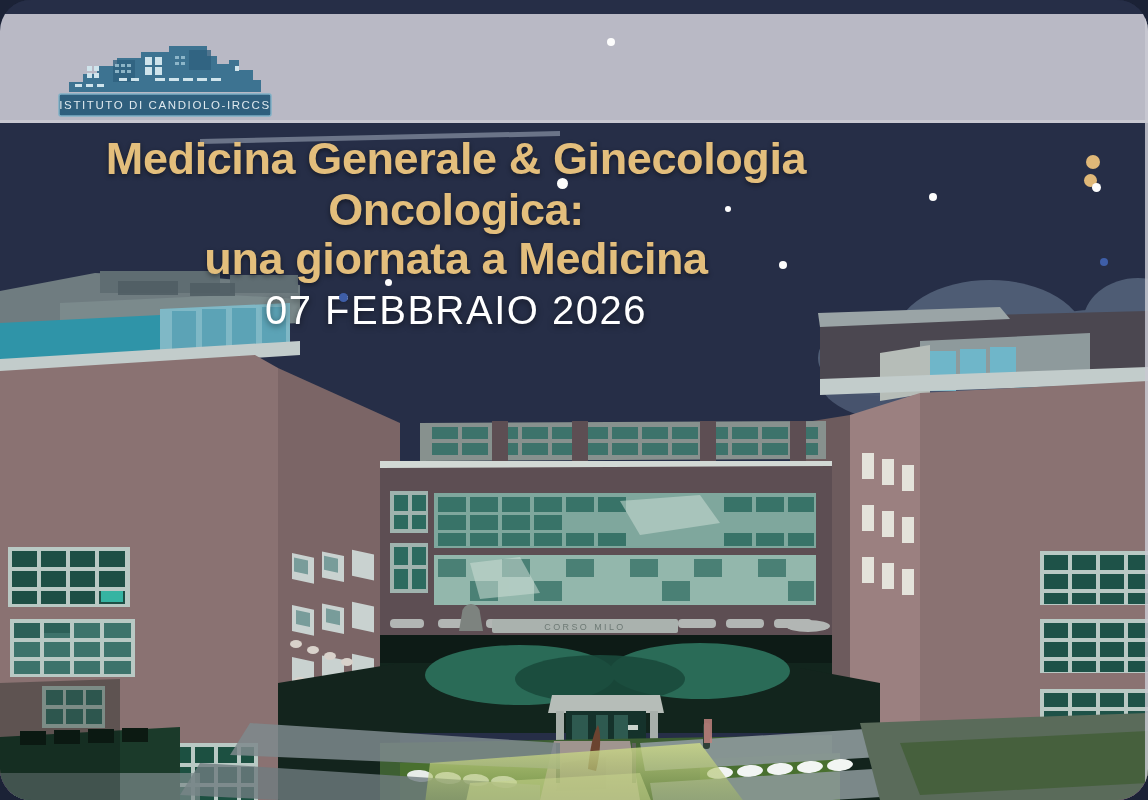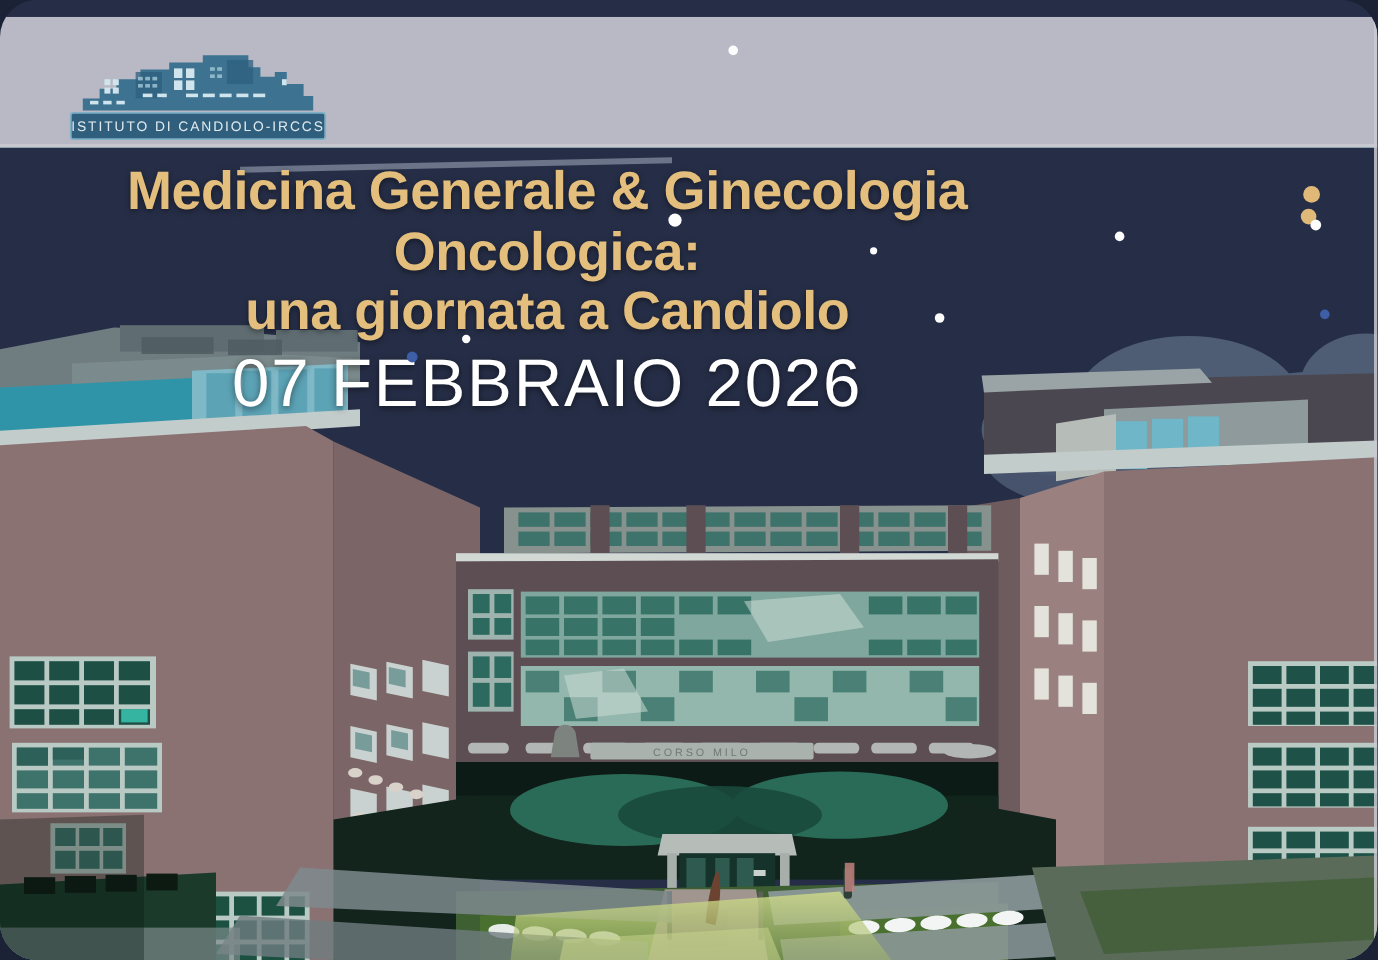--- a/index.html
+++ b/index.html
@@ -32,41 +32,41 @@
 
   
   .logo{
     position:absolute;left:57px;top:44px;width:216px;height:75px;z-index:34;
   }
   .logo svg{display:block;width:216px;height:75px;}
 
   
   .hero{
     position:absolute;left:0;top:123px;width:1148px;height:677px;
-    background:#14b8a6;overflow:hidden;z-index:5;
+    background:#d946ef;overflow:hidden;z-index:5;
   }
 
   
   .art{position:absolute;left:0;top:0;width:1148px;height:677px;}
   .art svg{display:block;width:1148px;height:677px;}
 
   
   .headline{
     position:absolute;left:0;top:134px;width:912px;z-index:28;
     text-align:center;pointer-events:none;
   }
   .title-line{
     font-size:45px;font-weight:bold;color:#e3be7c;
     letter-spacing:-.4px;line-height:1.13;
     text-shadow:0 2px 5px rgba(0,0,0,.45);
     margin:0;padding:0;
   }
   .title-line.l2{margin-top:-2px;}
   .date-line{
-    font-size:56px;font-weight:400;color:#ffffff;
+    font-size:40px;font-weight:400;color:#ffffff;
     letter-spacing:1.5px;line-height:1.1;margin-top:3px;
     text-shadow:0 2px 6px rgba(0,0,0,.5);
   }
 
   
   .dot{position:absolute;border-radius:50%;background:#fdfdfd;z-index:35;}
   .dot.gold{background:#e0b878;}
   .dot.blue{background:#3e5ea8;}
 
   
@@ -603,21 +603,21 @@
           <rect x="704" y="596" width="8" height="24" fill="#c0837e" opacity=".85"></rect>
 
           <path d="M0 560 L120 556 L120 677 L0 677 Z" fill="#0c1a14" opacity=".35"></path>
         </g>
       </svg>
     </div>
   </div>
 
   <div class="headline">
     <div class="title-line l1">Medicina Generale &amp; Ginecologia Oncologica:</div>
-    <div class="title-line l2">una giornata a Candiolo</div>
+    <div class="title-line l2">una giornata a Medicina</div>
     <div class="date-line">07 FEBBRAIO 2026</div>
   </div>
 
   <div id="particles">
       <div class="dot" style="left: 162.5px; top: -1.5px; width: 9px; height: 9px;"></div>
       <div class="dot" style="left: 607px; top: 38px; width: 8px; height: 8px;"></div>
       <div class="dot gold" style="left: 1086px; top: 155px; width: 14px; height: 14px;"></div>
       <div class="dot gold" style="left: 1083.5px; top: 173.5px; width: 13px; height: 13px;"></div>
       <div class="dot" style="left: 1091.5px; top: 182.5px; width: 9px; height: 9px;"></div>
       <div class="dot" style="left: 929px; top: 193px; width: 8px; height: 8px;"></div>

